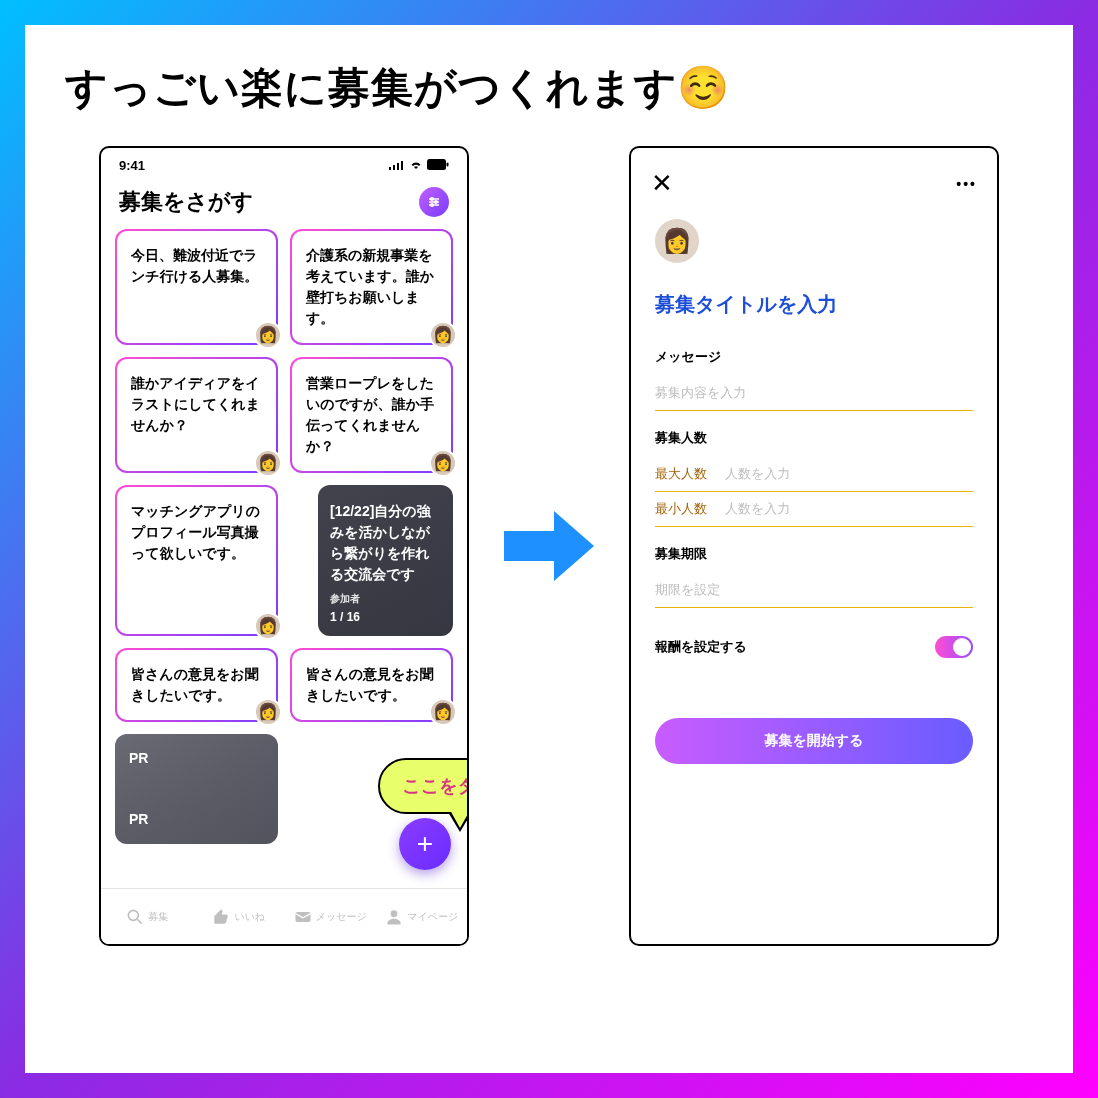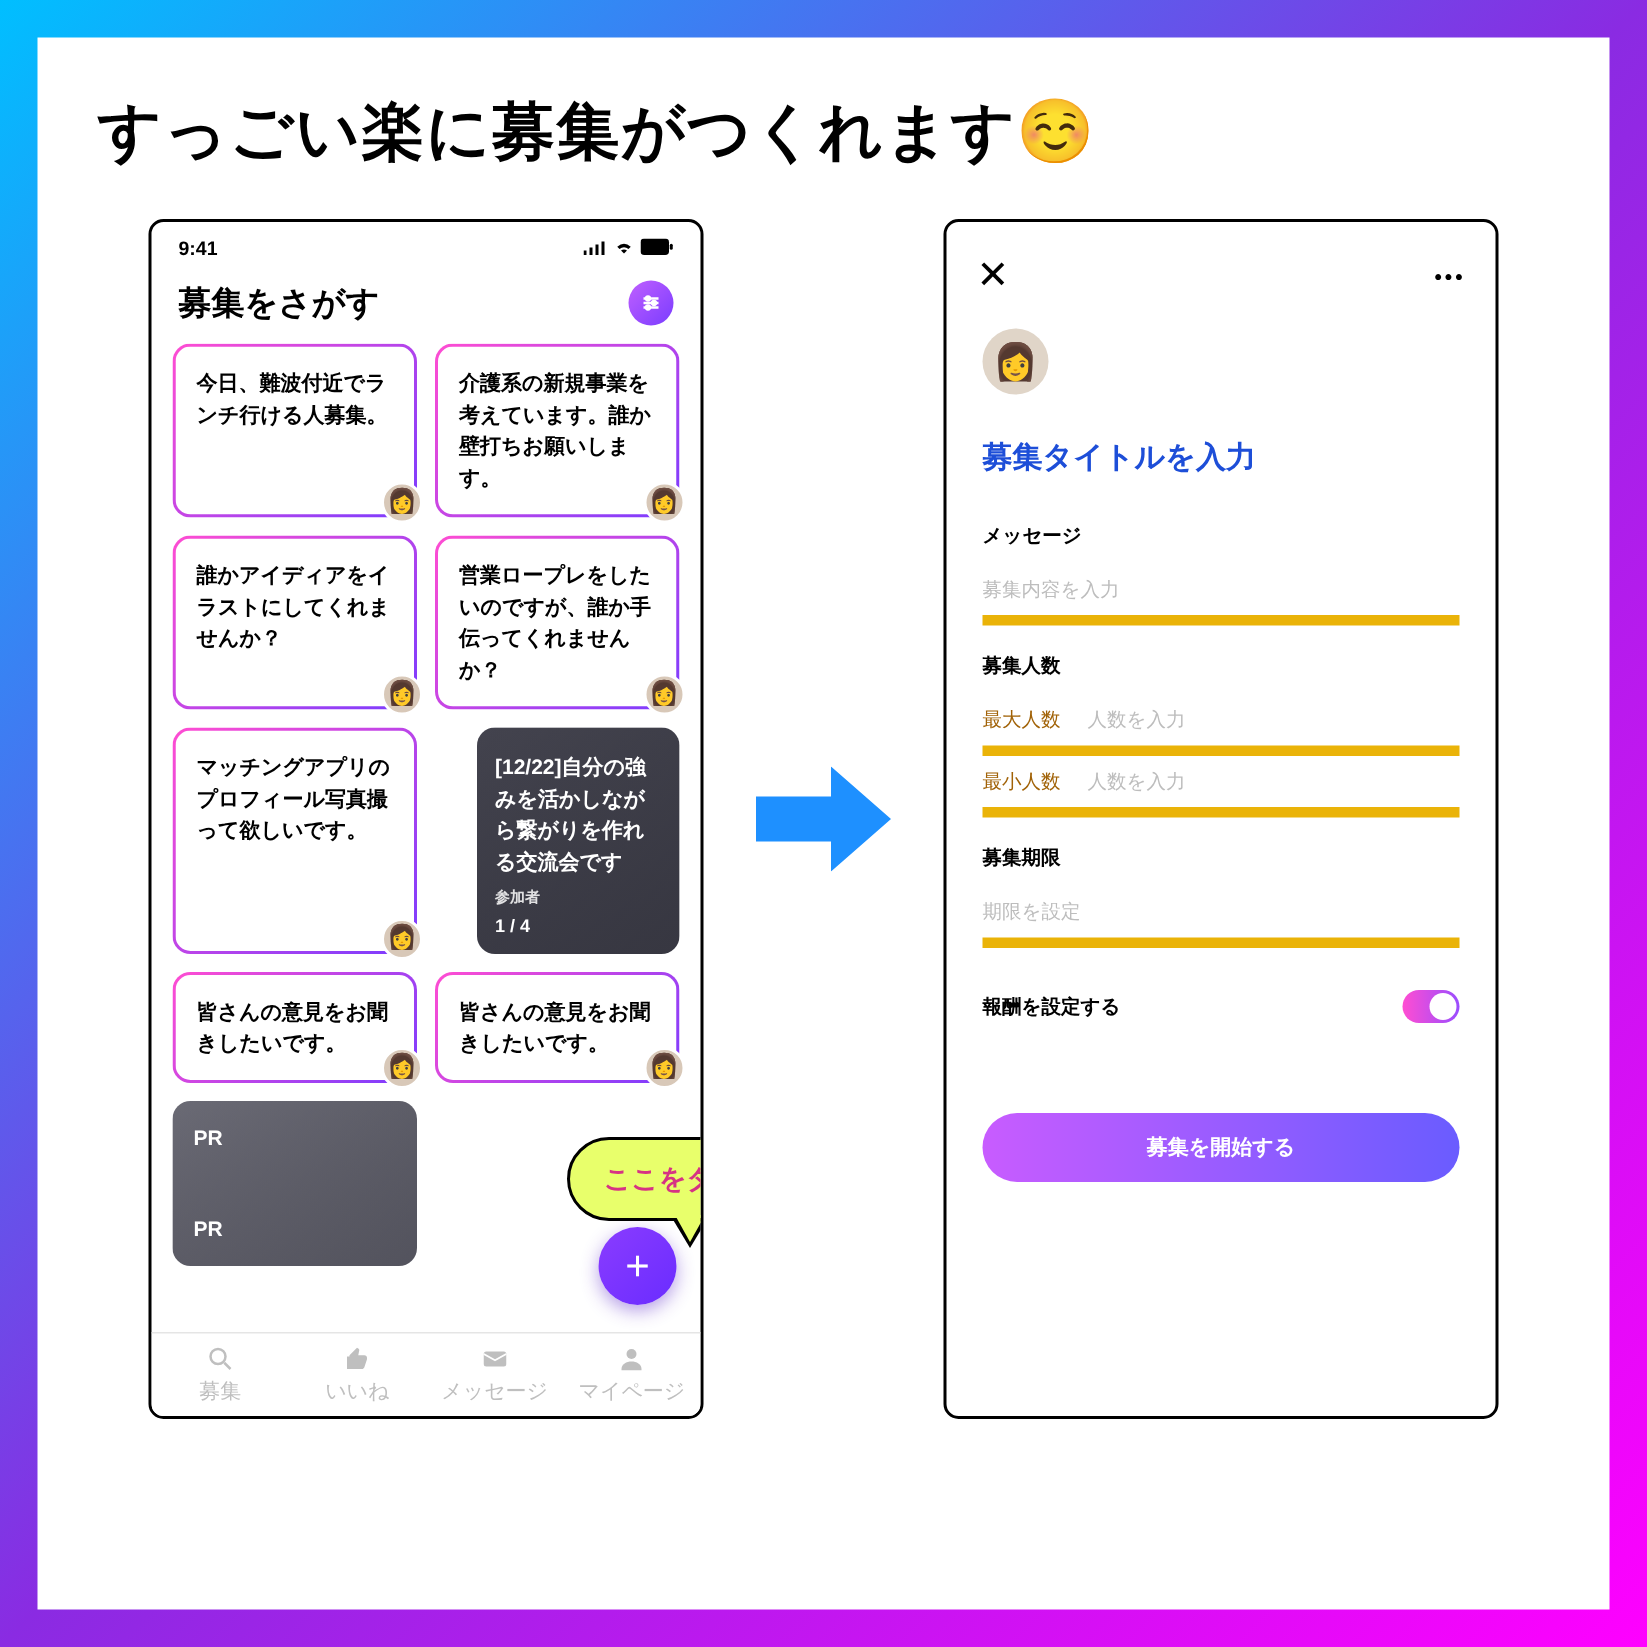--- a/index.html
+++ b/index.html
@@ -171,24 +171,24 @@
 .tabbar {
   position:absolute;
   bottom:0; left:0; right:0;
   height: 56px;
   border-top: 1px solid #e5e5e5;
   background:#fff;
   display:flex;
 }
 .tab {
   flex:1;
-  display:flex; flex-direction:column; align-items:center; justify-content:center;
+  display:flex; flex-direction:row; align-items:center; justify-content:center;
   gap:3px;
   color:#bfbfbf;
-  font-size:14px;
+  font-size:10px;
 }
 .tab svg { width:20px; height:20px; }
 
 
 .arrow {
   width: 100px;
   display:flex; align-items:center; justify-content:center;
 }
 .arrow svg { width:90px; height:70px; }
 
@@ -214,21 +214,21 @@
   font-weight:600;
   margin-bottom: 30px;
 }
 .field-label {
   font-size: 13px;
   font-weight:700;
   margin-bottom: 10px;
   margin-top: 18px;
 }
 .field-line {
-  border-bottom: 7px solid #eab308;
+  border-bottom: 1px solid #eab308;
   padding: 8px 0;
   font-size: 13px;
   color:#bdbdbd;
   display:flex;
   gap: 18px;
   font-family: Liberation Mono, monospace;
 }
 .field-line .sub-label { color:#a16207; }
 .toggle-row {
   display:flex; justify-content:space-between; align-items:center;
@@ -317,21 +317,21 @@
           <span>営業ロープレをしたいのですが、誰か手伝ってくれませんか？</span>
           <span class="avatar">👩</span>
         </div>
         <div class="card gradient-border">
           <span>マッチングアプリのプロフィール写真撮って欲しいです。</span>
           <span class="avatar">👩</span>
         </div>
         <div class="card dark">
           <span>[12/22]自分の強みを活かしながら繋がりを作れる交流会です</span>
           <div class="small">参加者</div>
-          <div class="count">1 / 4</div>
+          <div class="count">1 / 16</div>
         </div>
         <div class="card gradient-border">
           <span>皆さんの意見をお聞きしたいです。</span>
           <span class="avatar">👩</span>
         </div>
         <div class="card gradient-border" style="grid-column:2;">
           <span>皆さんの意見をお聞きしたいです。</span>
           <span class="avatar">👩</span>
         </div>
         <div class="card pr" style="grid-column:1; grid-row:5;">

